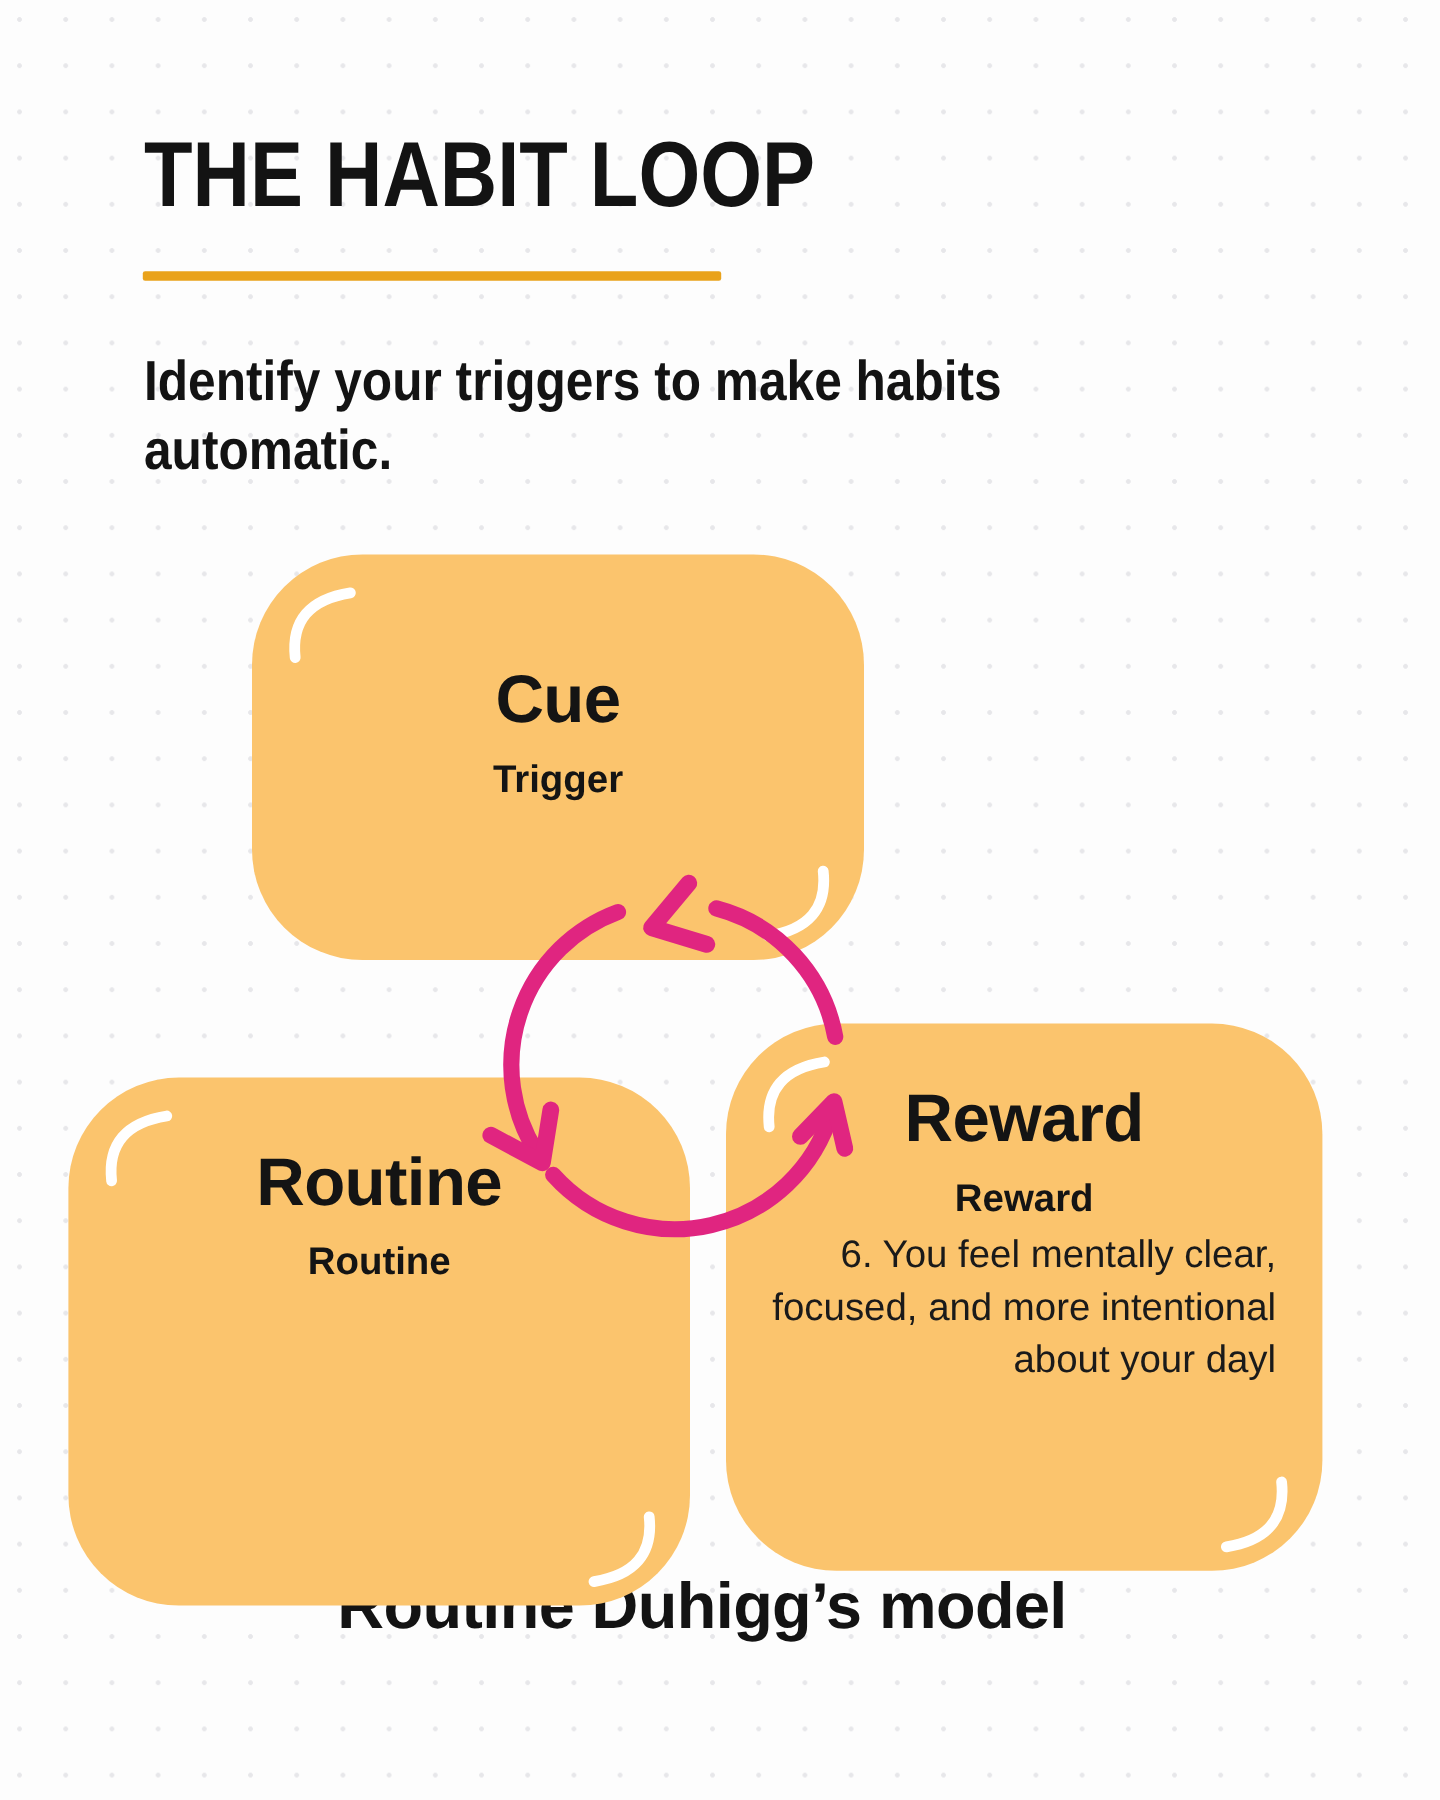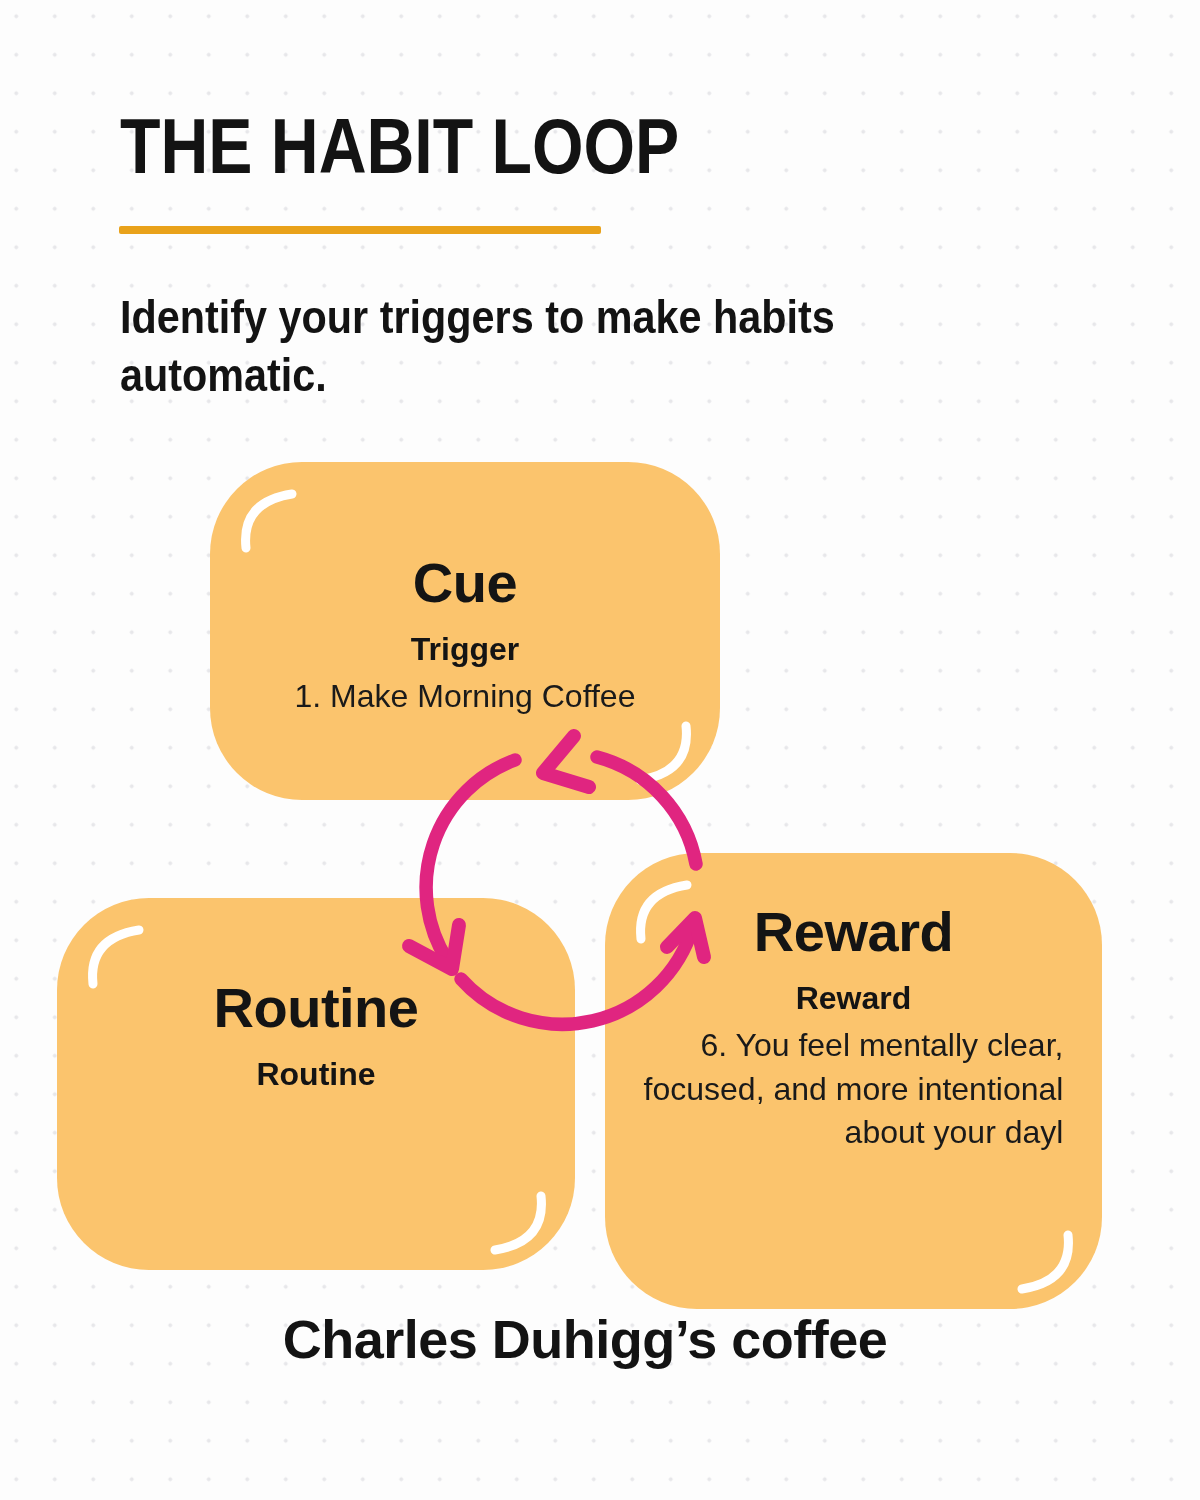--- a/index.html
+++ b/index.html
@@ -36,21 +36,21 @@
     white-space: pre-line; margin: 0; color: #131313;
   }
   .node {
     position: absolute; z-index: 1;
     background: #FBC46D;
     border-radius: 92px;
     display: flex; flex-direction: column; align-items: center;
     text-align: right; box-sizing: border-box;
   }
   .node-cue     { left: 210px; top: 462px; width: 510px; height: 338px; padding-top: 90px; }
-  .node-routine { left: 57px;  top: 898px; width: 518px; height: 372px; padding-top: 79px; }
+  .node-routine { left: 57px;  top: 898px; width: 518px; height: 440px; padding-top: 56px; }
   .node-reward  { left: 605px; top: 853px; width: 497px; height: 456px; padding-top: 48px; }
   .node-title {
     font-size: 56px; font-weight: 700; line-height: 1.12;
     margin-bottom: 14px; letter-spacing: -0.5px;
   }
   .node-label {
     font-size: 32px; font-weight: 700; line-height: 1.3; margin-bottom: 5px;
   }
   .node-desc {
     font-size: 32px; font-weight: 400; line-height: 1.36;
@@ -87,21 +87,20 @@
 
   <div class="node node-cue">
     <svg class="shine shine-tl" width="70" height="70" viewBox="0 0 70 70">
       <path d="M10 62 Q 5 16 56 8" fill="none" stroke="#FFFFFF" stroke-width="9" stroke-linecap="round"></path>
     </svg>
     <svg class="shine shine-br" width="70" height="70" viewBox="0 0 70 70">
       <path d="M10 62 Q 5 16 56 8" fill="none" stroke="#FFFFFF" stroke-width="9" stroke-linecap="round"></path>
     </svg>
     <div class="node-title">Cue</div>
     <div class="node-label">Trigger</div>
-    <div class="node-desc">1. Make Morning Coffee</div>
   </div>
 
   <div class="node node-routine">
     <svg class="shine shine-tl" width="70" height="70" viewBox="0 0 70 70">
       <path d="M10 62 Q 5 16 56 8" fill="none" stroke="#FFFFFF" stroke-width="9" stroke-linecap="round"></path>
     </svg>
     <svg class="shine shine-br" width="70" height="70" viewBox="0 0 70 70">
       <path d="M10 62 Q 5 16 56 8" fill="none" stroke="#FFFFFF" stroke-width="9" stroke-linecap="round"></path>
     </svg>
     <div class="node-title">Routine</div>
@@ -124,15 +123,15 @@
 
   <svg class="loop-svg" width="1200" height="1500" viewBox="0 0 1200 1500">
     <path class="loop-arc" d="M 696 864 A 136 136 0 0 0 597 757"></path>
     <path class="loop-head" d="M 589 787 L 543 773 L 574 736"></path>
     <path class="loop-arc" d="M 515 760 A 136 136 0 0 0 447 960"></path>
     <path class="loop-head" d="M 459 925 L 452 969 L 409 946"></path>
     <path class="loop-arc" d="M 461 979 A 136 136 0 0 0 693 926"></path>
     <path class="loop-head" d="M 667 947 L 695 918 L 704 957"></path>
   </svg>
 
-  <p class="footer-caption">Charles Duhigg’s coffee</p>
+  <p class="footer-caption">Routine Duhigg’s model</p>
 
 </div>
 
 </body></html>

